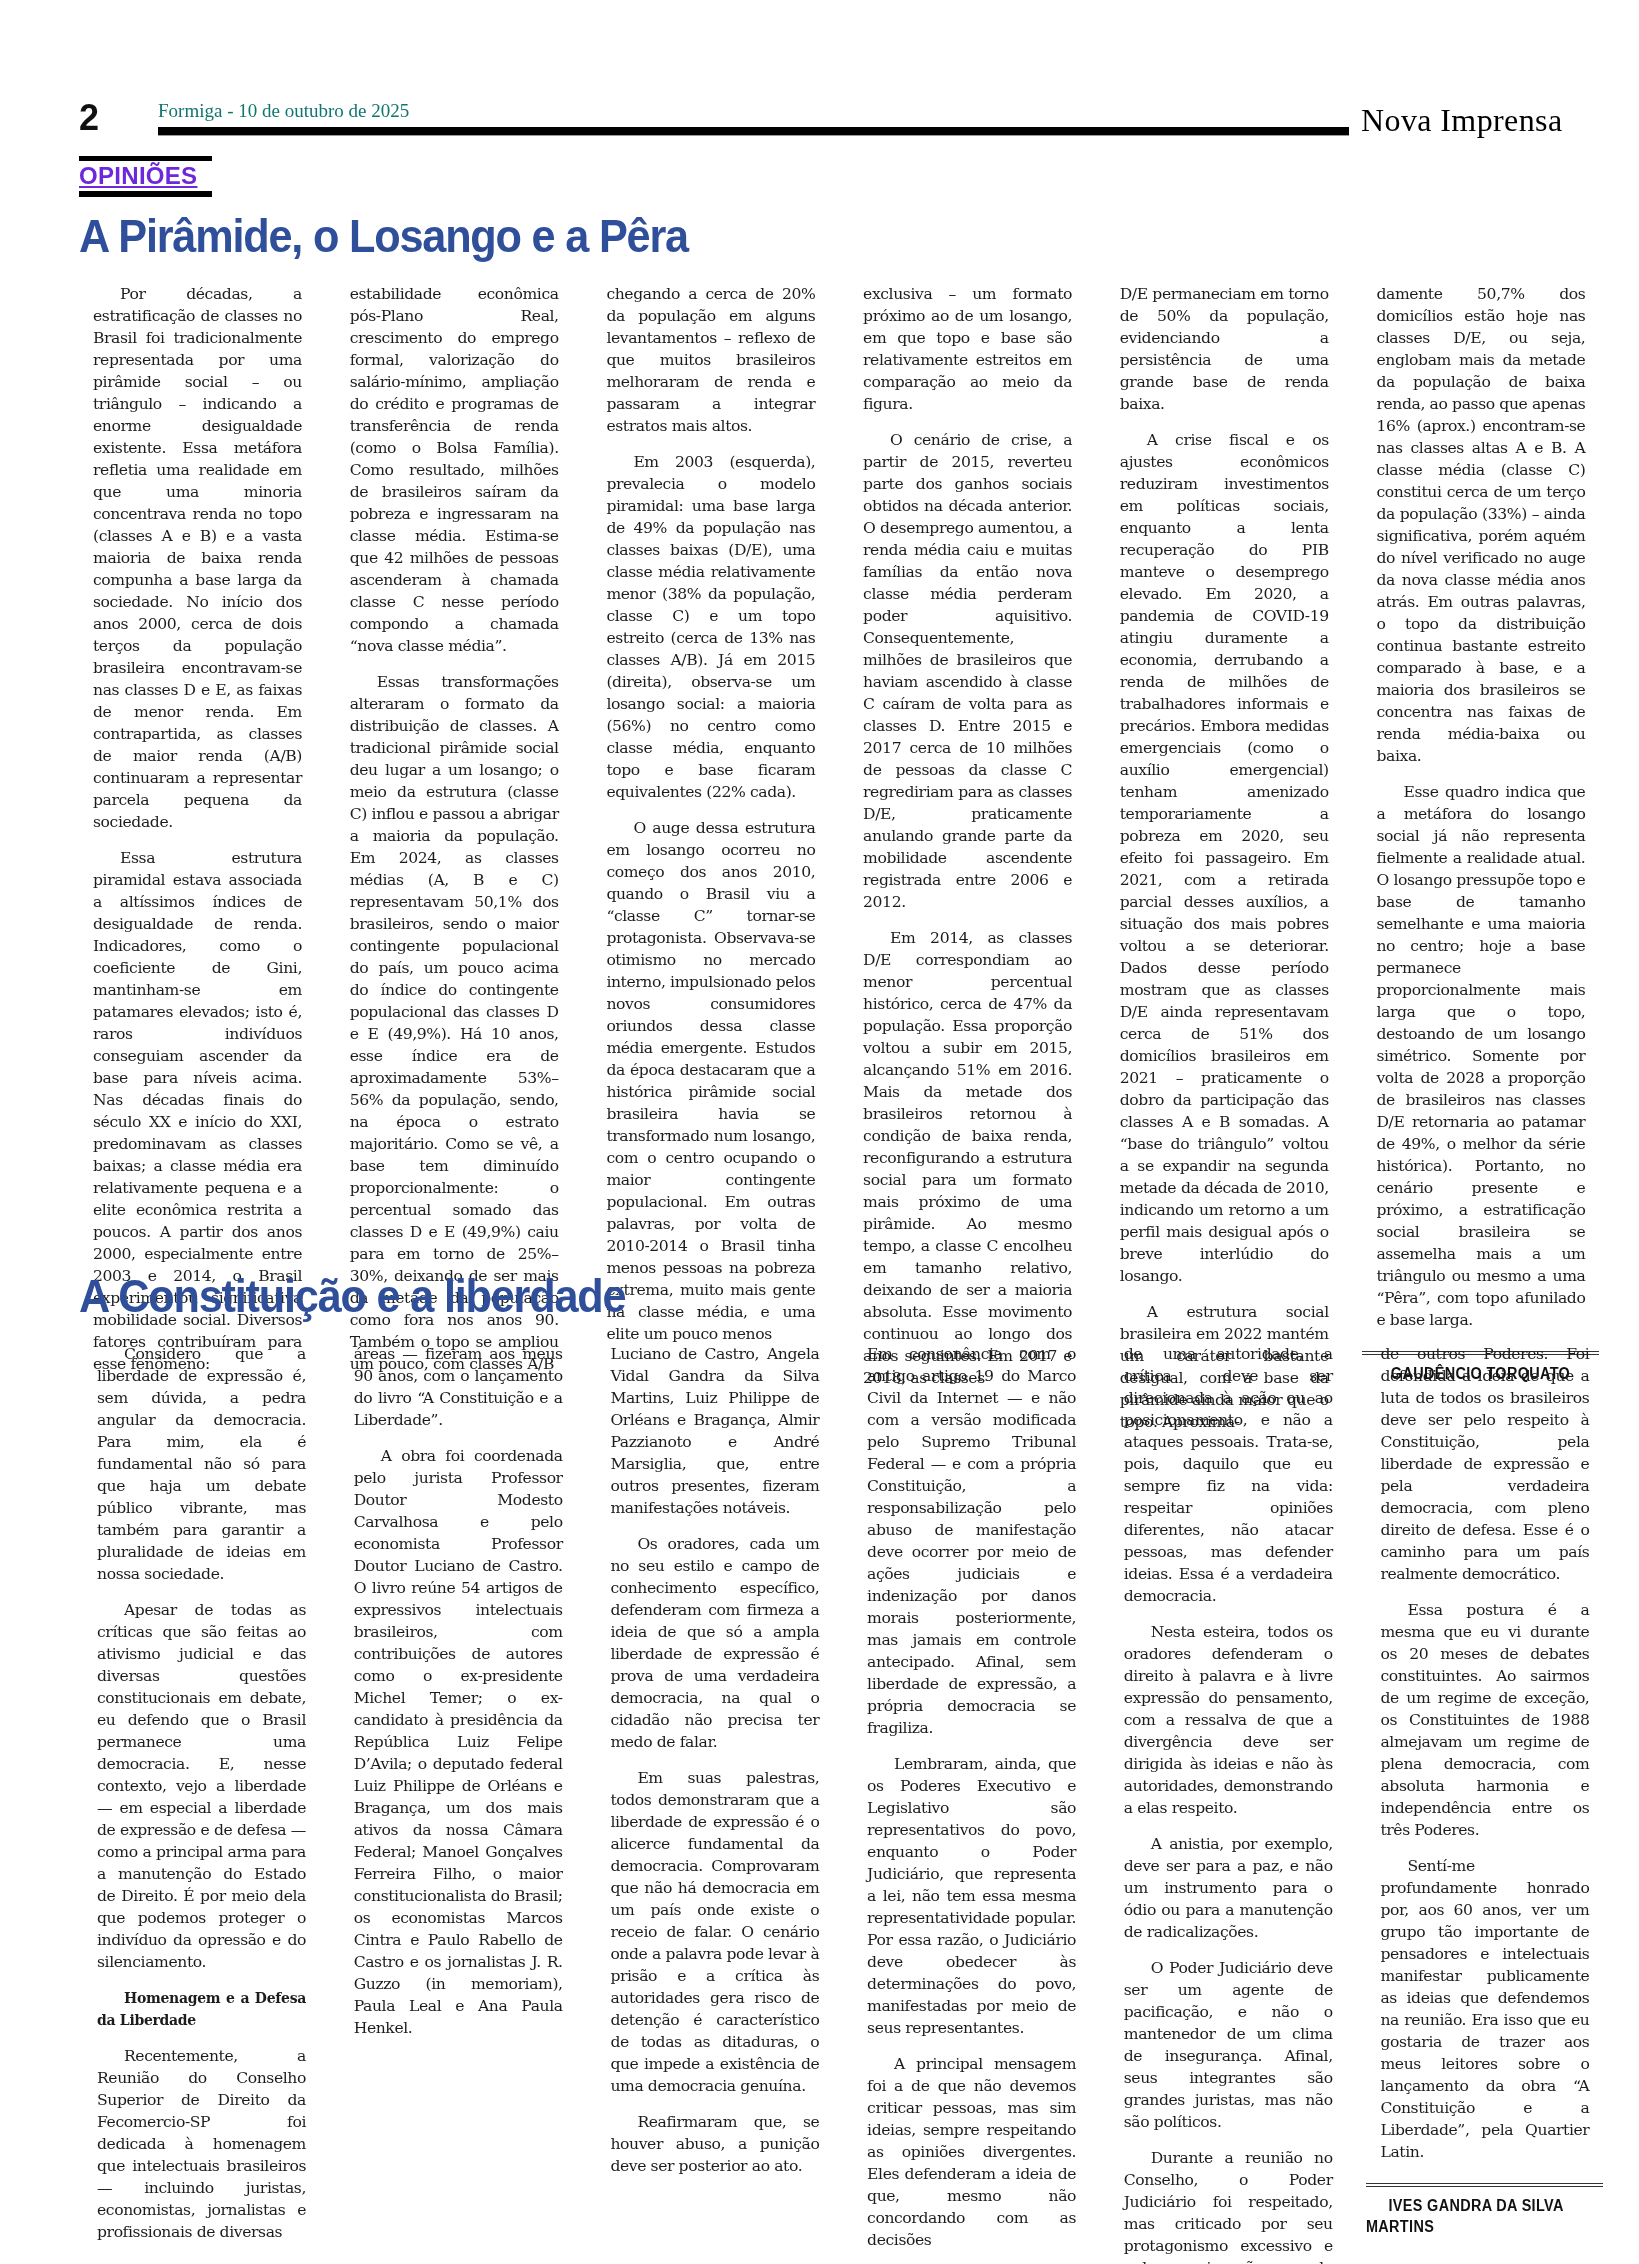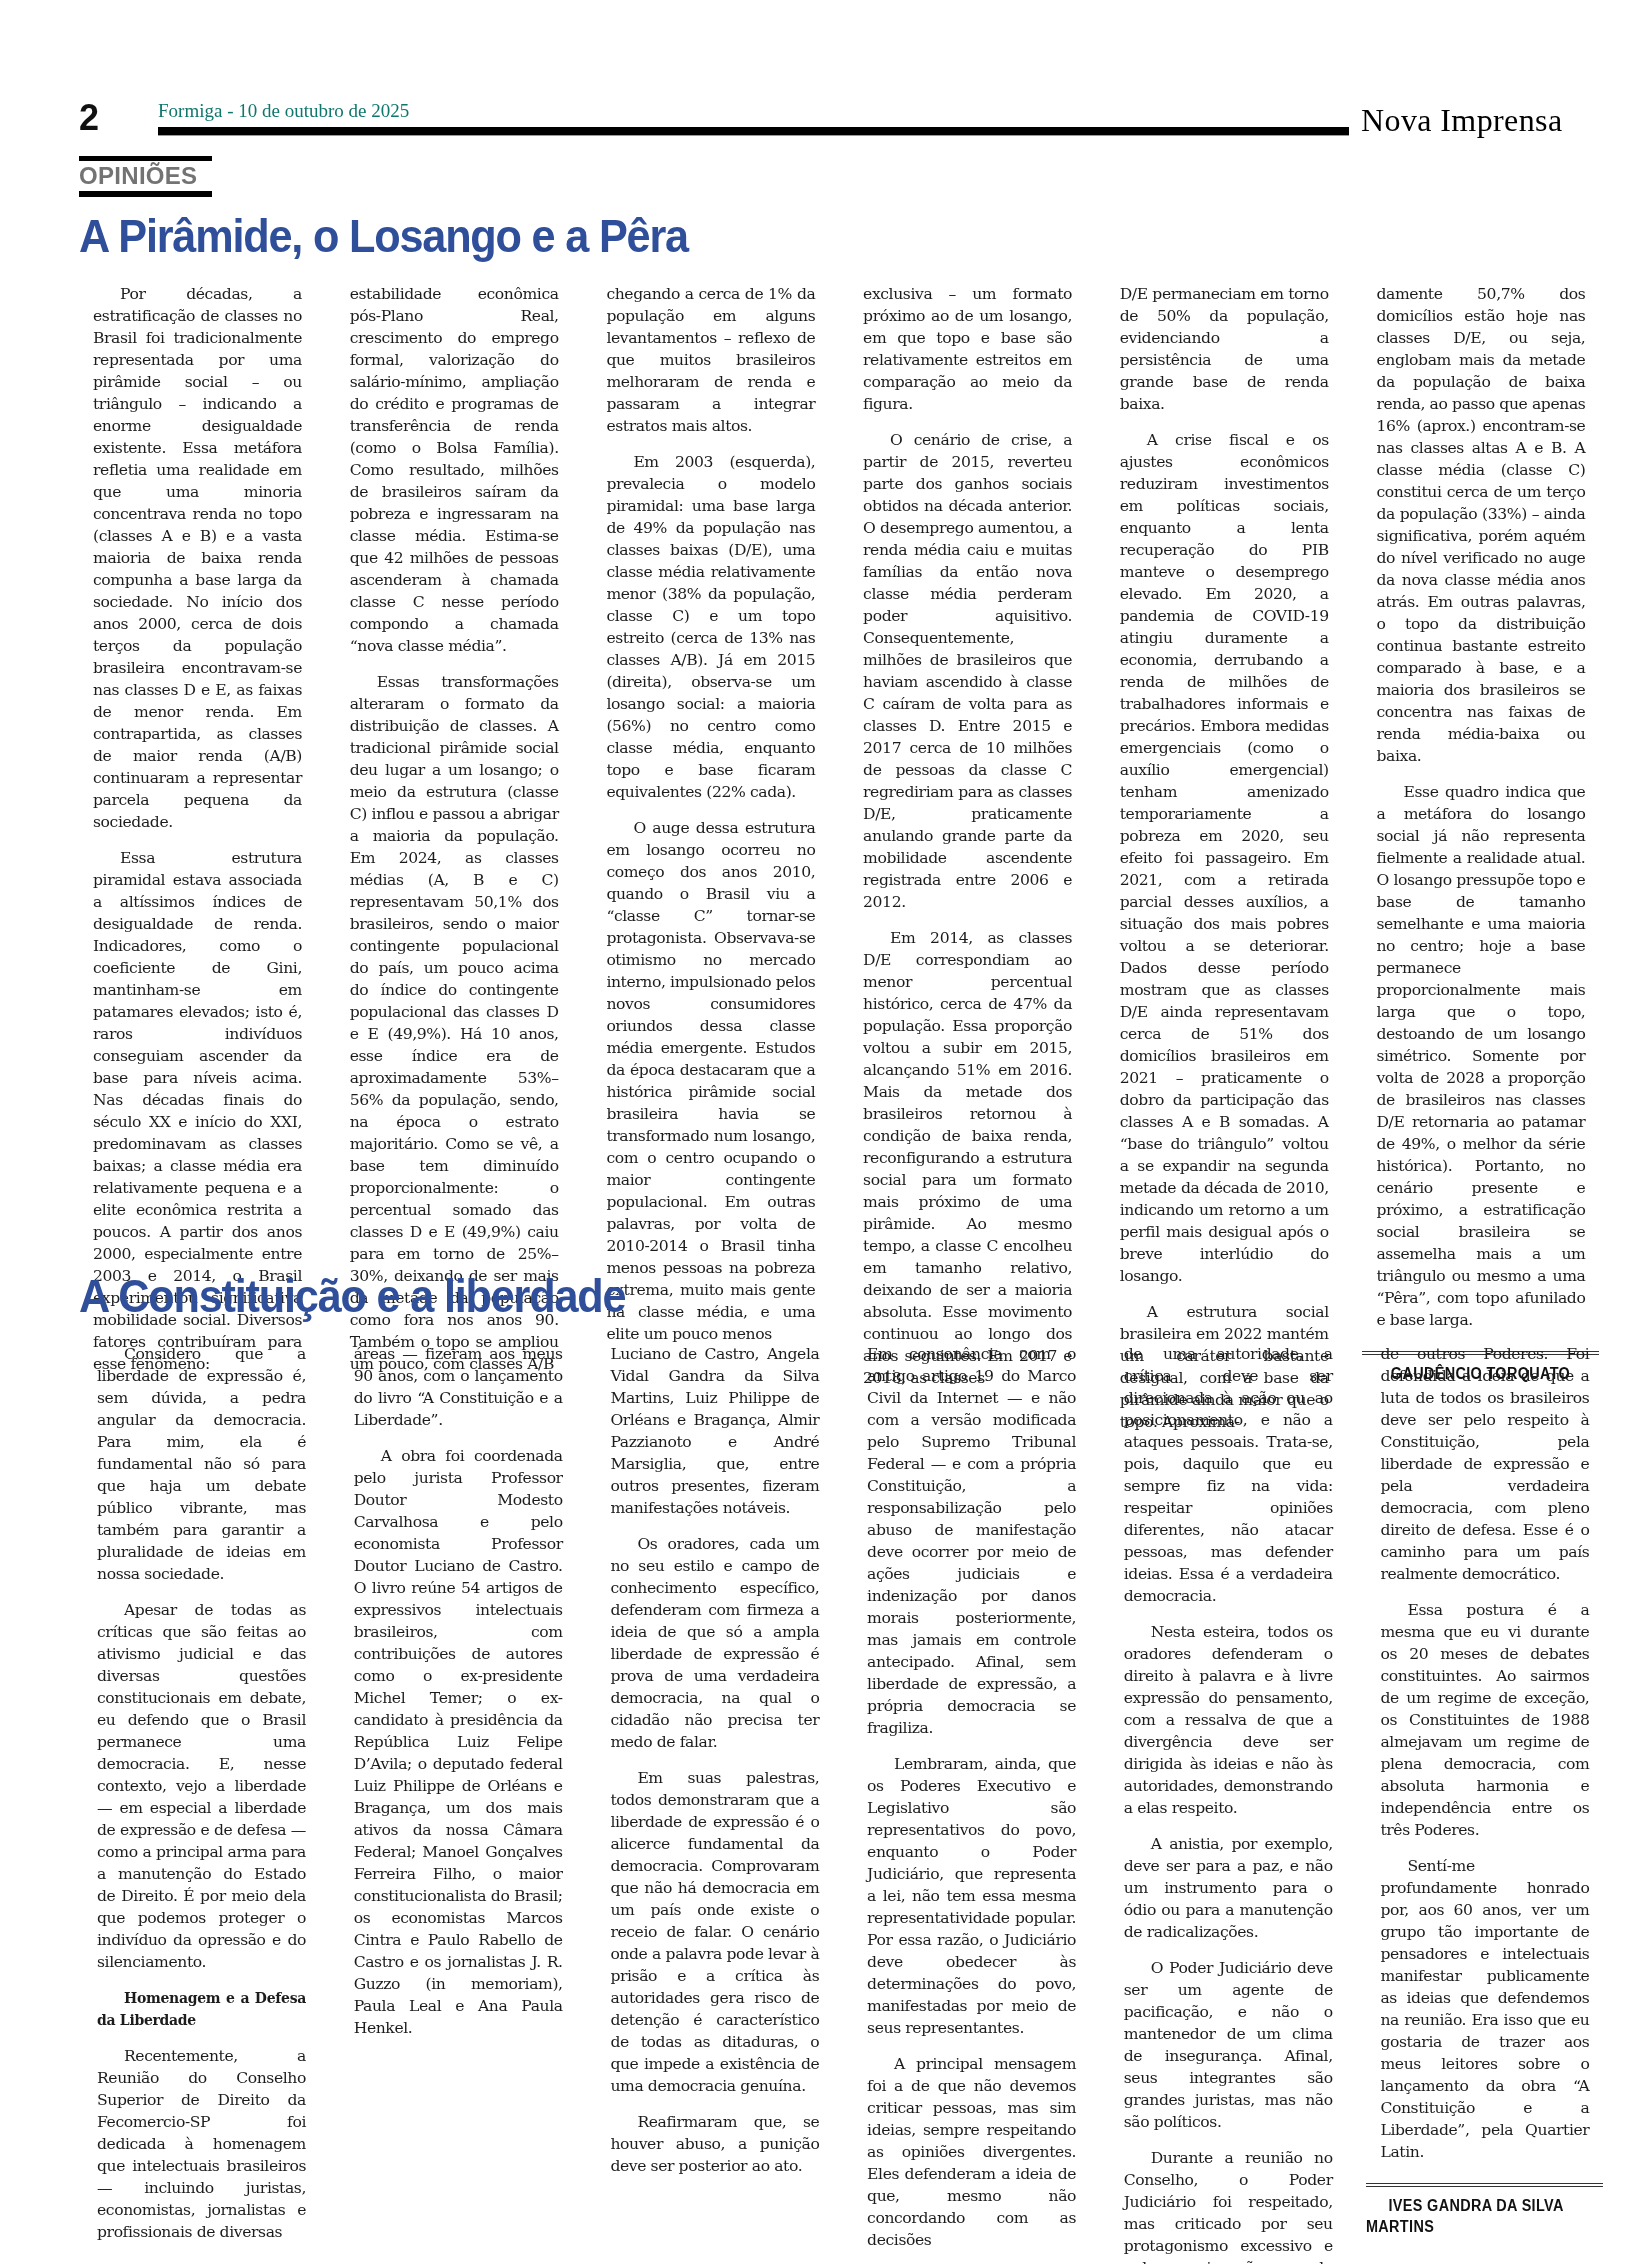--- a/index.html
+++ b/index.html
@@ -29,36 +29,36 @@
 </head>
 <body>
 
 <div class="abs page-num">2</div>
 <div class="abs dateline">Formiga - 10 de outubro de 2025</div>
 <div class="abs rule-top"></div>
 <div class="abs masthead">Nova Imprensa</div>
 
 <div class="abs sect-wrap">
   <div class="sect-bar"></div>
-  <div class="sect-label" style="color: #737373;">OPINIÕES</div>
+  <div class="sect-label" style="color: #6d28d9; text-decoration: underline;">OPINIÕES</div>
   <div class="sect-bar"></div>
 </div>
 
 <h1 class="abs headline h1" style="margin: 0px; color: rgb(47, 79, 154);">A Pirâmide, o Losango e a Pêra</h1>
 <div class="abs cols a1" id="a1cols">
     <div class="col">
       <p>Por décadas, a estratificação de classes no Brasil foi tradicionalmente representada por uma pirâmide social – ou triângulo – indicando a enorme desigualdade existente. Essa metáfora refletia uma realidade em que uma minoria concentrava renda no topo (classes A e B) e a vasta maioria de baixa renda compunha a base larga da sociedade. No início dos anos 2000, cerca de dois terços da população brasileira encontravam-se nas classes D e E, as faixas de menor renda. Em contrapartida, as classes de maior renda (A/B) continuaram a representar parcela pequena da sociedade.</p>
       <p>Essa estrutura piramidal estava associada a altíssimos índices de desigualdade de renda. Indicadores, como o coeficiente de Gini, mantinham-se em patamares elevados; isto é, raros indivíduos conseguiam ascender da base para níveis acima. Nas décadas finais do século XX e início do XXI, predominavam as classes baixas; a classe média era relativamente pequena e a elite econômica restrita a poucos. A partir dos anos 2000, especialmente entre 2003 e 2014, o Brasil experimentou significativa mobilidade social. Diversos fatores contribuíram para esse fenômeno:</p>
     </div>
     <div class="col">
       <p class="cont">estabilidade econômica pós-Plano Real, crescimento do emprego formal, valorização do salário-mínimo, ampliação do crédito e programas de transferência de renda (como o Bolsa Família). Como resultado, milhões de brasileiros saíram da pobreza e ingressaram na classe média. Estima-se que 42 milhões de pessoas ascenderam à chamada classe C nesse período compondo a chamada “nova classe média”.</p>
       <p>Essas transformações alteraram o formato da distribuição de classes. A tradicional pirâmide social deu lugar a um losango; o meio da estrutura (classe C) inflou e passou a abrigar a maioria da população. Em 2024, as classes médias (A, B e C) representavam 50,1% dos brasileiros, sendo o maior contingente populacional do país, um pouco acima do índice do contingente populacional das classes D e E (49,9%). Há 10 anos, esse índice era de aproximadamente 53%–56% da população, sendo, na época o estrato majoritário. Como se vê, a base tem diminuído proporcionalmente: o percentual somado das classes D e E (49,9%) caiu para em torno de 25%–30%, deixando de ser mais da metade da população como fora nos anos 90. Também o topo se ampliou um pouco, com classes A/B</p>
     </div>
     <div class="col">
-      <p class="cont">chegando a cerca de 1% da população em alguns levantamentos – reflexo de que muitos brasileiros melhoraram de renda e passaram a integrar estratos mais altos.</p>
+      <p class="cont">chegando a cerca de 20% da população em alguns levantamentos – reflexo de que muitos brasileiros melhoraram de renda e passaram a integrar estratos mais altos.</p>
       <p>Em 2003 (esquerda), prevalecia o modelo piramidal: uma base larga de 49% da população nas classes baixas (D/E), uma classe média relativamente menor (38% da população, classe C) e um topo estreito (cerca de 13% nas classes A/B). Já em 2015 (direita), observa-se um losango social: a maioria (56%) no centro como classe média, enquanto topo e base ficaram equivalentes (22% cada).</p>
       <p>O auge dessa estrutura em losango ocorreu no começo dos anos 2010, quando o Brasil viu a “classe C” tornar-se protagonista. Observava-se otimismo no mercado interno, impulsionado pelos novos consumidores oriundos dessa classe média emergente. Estudos da época destacaram que a histórica pirâmide social brasileira havia se transformado num losango, com o centro ocupando o maior contingente populacional. Em outras palavras, por volta de 2010-2014 o Brasil tinha menos pessoas na pobreza extrema, muito mais gente na classe média, e uma elite um pouco menos</p>
     </div>
     <div class="col">
       <p class="cont">exclusiva – um formato próximo ao de um losango, em que topo e base são relativamente estreitos em comparação ao meio da figura.</p>
       <p>O cenário de crise, a partir de 2015, reverteu parte dos ganhos sociais obtidos na década anterior. O desemprego aumentou, a renda média caiu e muitas famílias da então nova classe média perderam poder aquisitivo. Consequentemente, milhões de brasileiros que haviam ascendido à classe C caíram de volta para as classes D. Entre 2015 e 2017 cerca de 10 milhões de pessoas da classe C regrediriam para as classes D/E, praticamente anulando grande parte da mobilidade ascendente registrada entre 2006 e 2012.</p>
       <p>Em 2014, as classes D/E correspondiam ao menor percentual histórico, cerca de 47% da população.  Essa proporção voltou a subir em 2015, alcançando 51% em 2016. Mais da metade dos brasileiros retornou à condição de baixa renda, reconfigurando a estrutura social para um formato mais próximo de uma pirâmide. Ao mesmo tempo, a classe C encolheu em tamanho relativo, deixando de ser a maioria absoluta. Esse movimento continuou ao longo dos anos seguintes. Em 2017 e 2018, as classes</p>
     </div>
     <div class="col">
       <p class="cont">D/E permaneciam em torno de 50% da população, evidenciando a persistência de uma grande base de renda baixa.</p>

